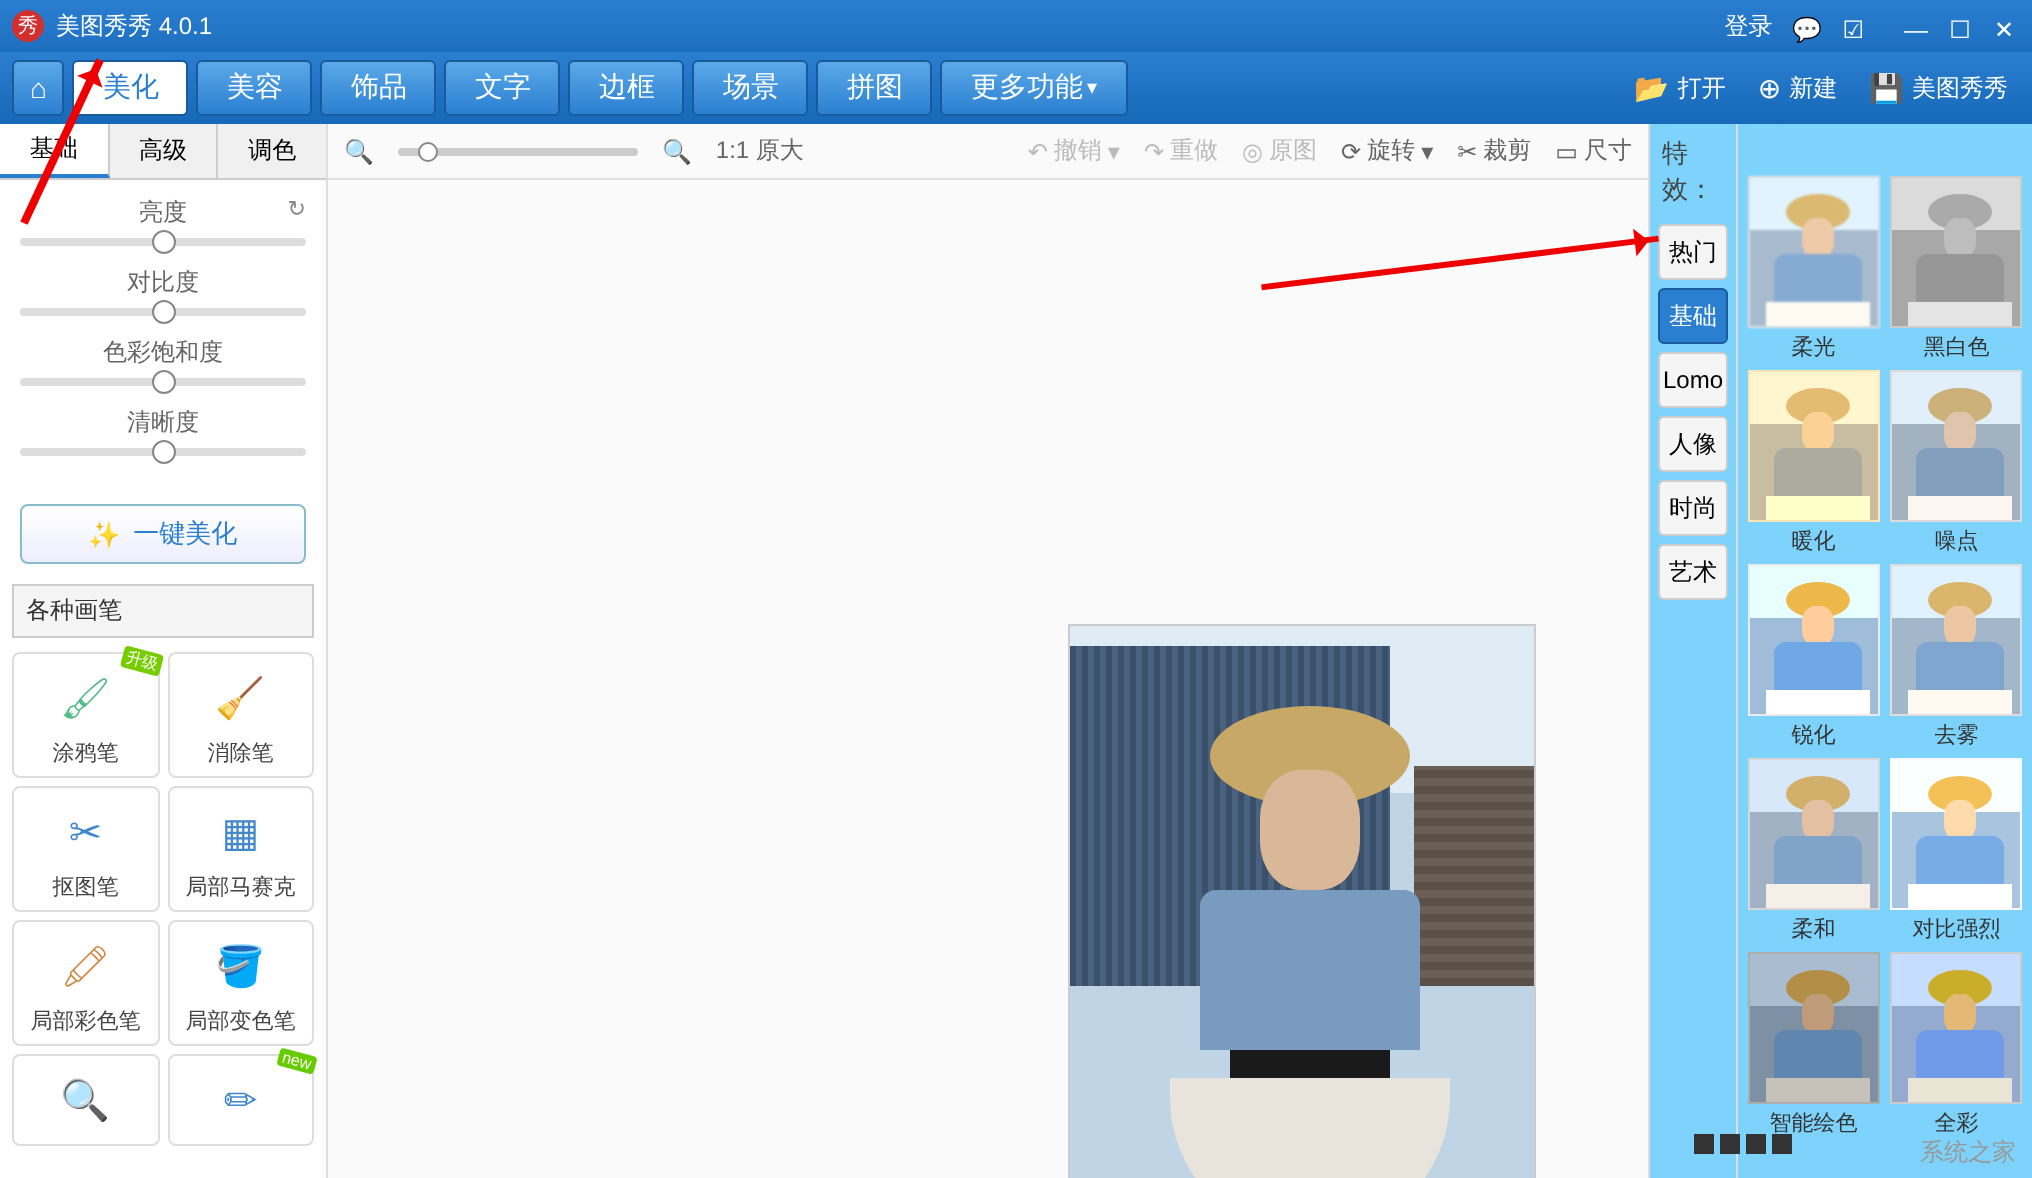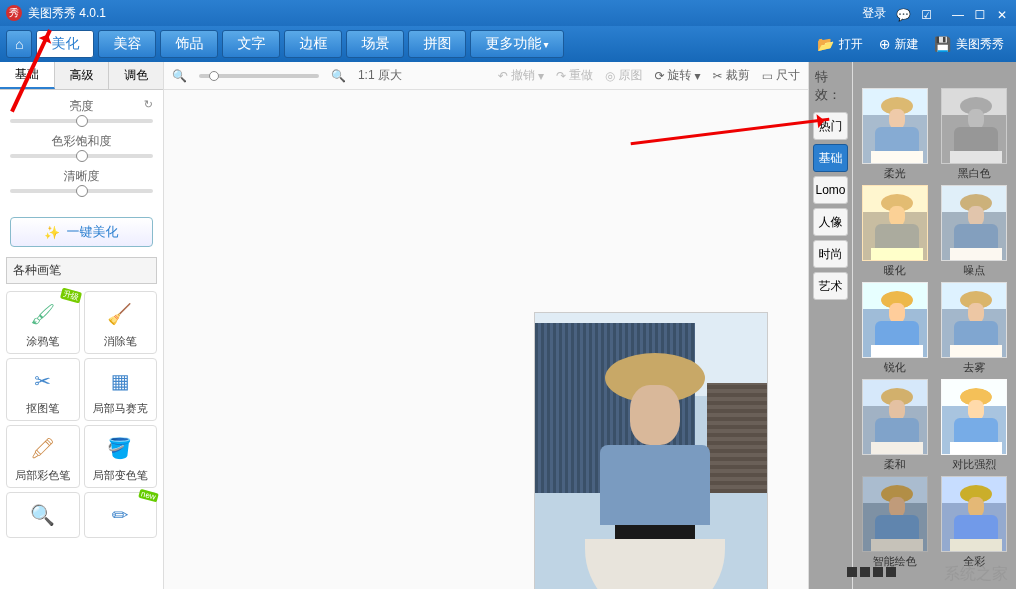--- a/index.html
+++ b/index.html
@@ -58,37 +58,37 @@
 .building { position: absolute; left: 0; top: 10px; width: 160px; height: 170px; background: repeating-linear-gradient(90deg, #3a5068 0 3px, #4a6280 3px 6px); }
 .building2 { position: absolute; right: 0; top: 70px; width: 60px; height: 110px; background: repeating-linear-gradient(0deg, #5a5048 0 4px, #6a6058 4px 8px); }
 .person { position: absolute; left: 50px; top: 40px; width: 140px; height: 240px; }
 .hat { width: 100px; height: 50px; background: #c8a867; border-radius: 50%; margin: 0 auto; }
 .face { width: 50px; height: 60px; background: #d9b89a; border-radius: 40%; margin: -18px auto 0; }
 .hair { position: absolute; top: 30px; left: 30px; width: 70px; height: 90px; background: #2a1a10; border-radius: 40%; z-index: -1; }
 .body-shirt { width: 110px; height: 80px; background: #7a9bc0; margin: 0 auto; border-radius: 8px 8px 0 0; }
 .belt { width: 80px; height: 14px; background: #1a1a1a; margin: 0 auto; }
 .skirt { width: 140px; height: 80px; background: #e8e4dc; margin: 0 auto; border-radius: 0 0 70px 70px; }
 
-.rightpanel { width: 208px; background: #a3a3a3; border-left: 1px solid #ddd; display: flex; }
+.rightpanel { width: 192px; background: #7dd3fc; border-left: 1px solid #ddd; display: flex; }
 .effect-cats { width: 44px; display: flex; flex-direction: column; border-right: 1px solid #ddd; }
 .effect-title { padding: 6px; font-size: 13px; color: #444; }
 .cat { height: 28px; margin: 2px 4px; display: flex; align-items: center; justify-content: center; font-size: 12px; border: 1px solid #ccc; border-radius: 3px; background: #f5f5f5; cursor: pointer; }
 .cat.active { background: #2b7fd0; color: #fff; border-color: #1a5a9a; }
 .effect-grid { flex: 1; padding: 26px 4px 4px; display: grid; grid-template-columns: 1fr 1fr; gap: 4px; overflow-y: auto; align-content: start; }
 .effect-item { display: flex; flex-direction: column; align-items: center; cursor: pointer; }
 .thumb { width: 66px; height: 76px; border: 1px solid #ccc; position: relative; overflow: hidden; }
 .thumb .tbg { width: 100%; height: 100%; }
 .effect-item .elbl { font-size: 11px; color: #333; margin-top: 2px; }
 
 .arrow1 { position: absolute; left: 48px; top: 30px; width: 4px; height: 90px; background: #e00; transform: rotate(25deg); transform-origin: top; }
 .arrow1::after { content: ''; position: absolute; top: -2px; left: -5px; border: 7px solid transparent; border-bottom-color: #e00; }
 .arrow2 { position: absolute; left: 630px; top: 130px; width: 200px; height: 3px; background: #e00; transform: rotate(-7deg); }
 .arrow2::after { content: ''; position: absolute; right: -2px; top: -5px; border: 7px solid transparent; border-left-color: #e00; }
 
-.watermark { position: absolute; bottom: 4px; right: 8px; font-size: 16px; color: #999; margin-left: 12px; }
+.watermark { position: absolute; bottom: 4px; right: 8px; font-size: 12px; color: #999; margin-left: 12px; }
 .wm-squares { position: absolute; bottom: 12px; right: 120px; display: flex; gap: 3px; }
 .wm-squares span { width: 10px; height: 10px; background: #333; }
 </style>
 </head>
 <body>
 
 <div class="titlebar">
   <div class="logo">秀</div>
   <div class="title">美图秀秀 4.0.1</div>
   <div class="right">
@@ -138,20 +138,26 @@
   <div class="leftpanel">
     <div class="subtabs">
       <div class="st active">基础</div>
       <div class="st">高级</div>
       <div class="st">调色</div>
     </div>
     <div class="sliders">
       <div class="slider-row">
         <div class="lbl">亮度</div>
         <span class="reset-ic">↻</span>
+        <div class="slider-track">
+            <div class="slider-thumb" style="left:50%"></div>
+          </div>
+      </div>
+      <div class="slider-row">
+        <div class="lbl">对比度</div>
         <div class="slider-track">
             <div class="slider-thumb" style="left:50%"></div>
           </div>
       </div>
       <div class="slider-row">
         <div class="lbl">色彩饱和度</div>
         <div class="slider-track">
             <div class="slider-thumb" style="left:50%"></div>
           </div>
       </div>

